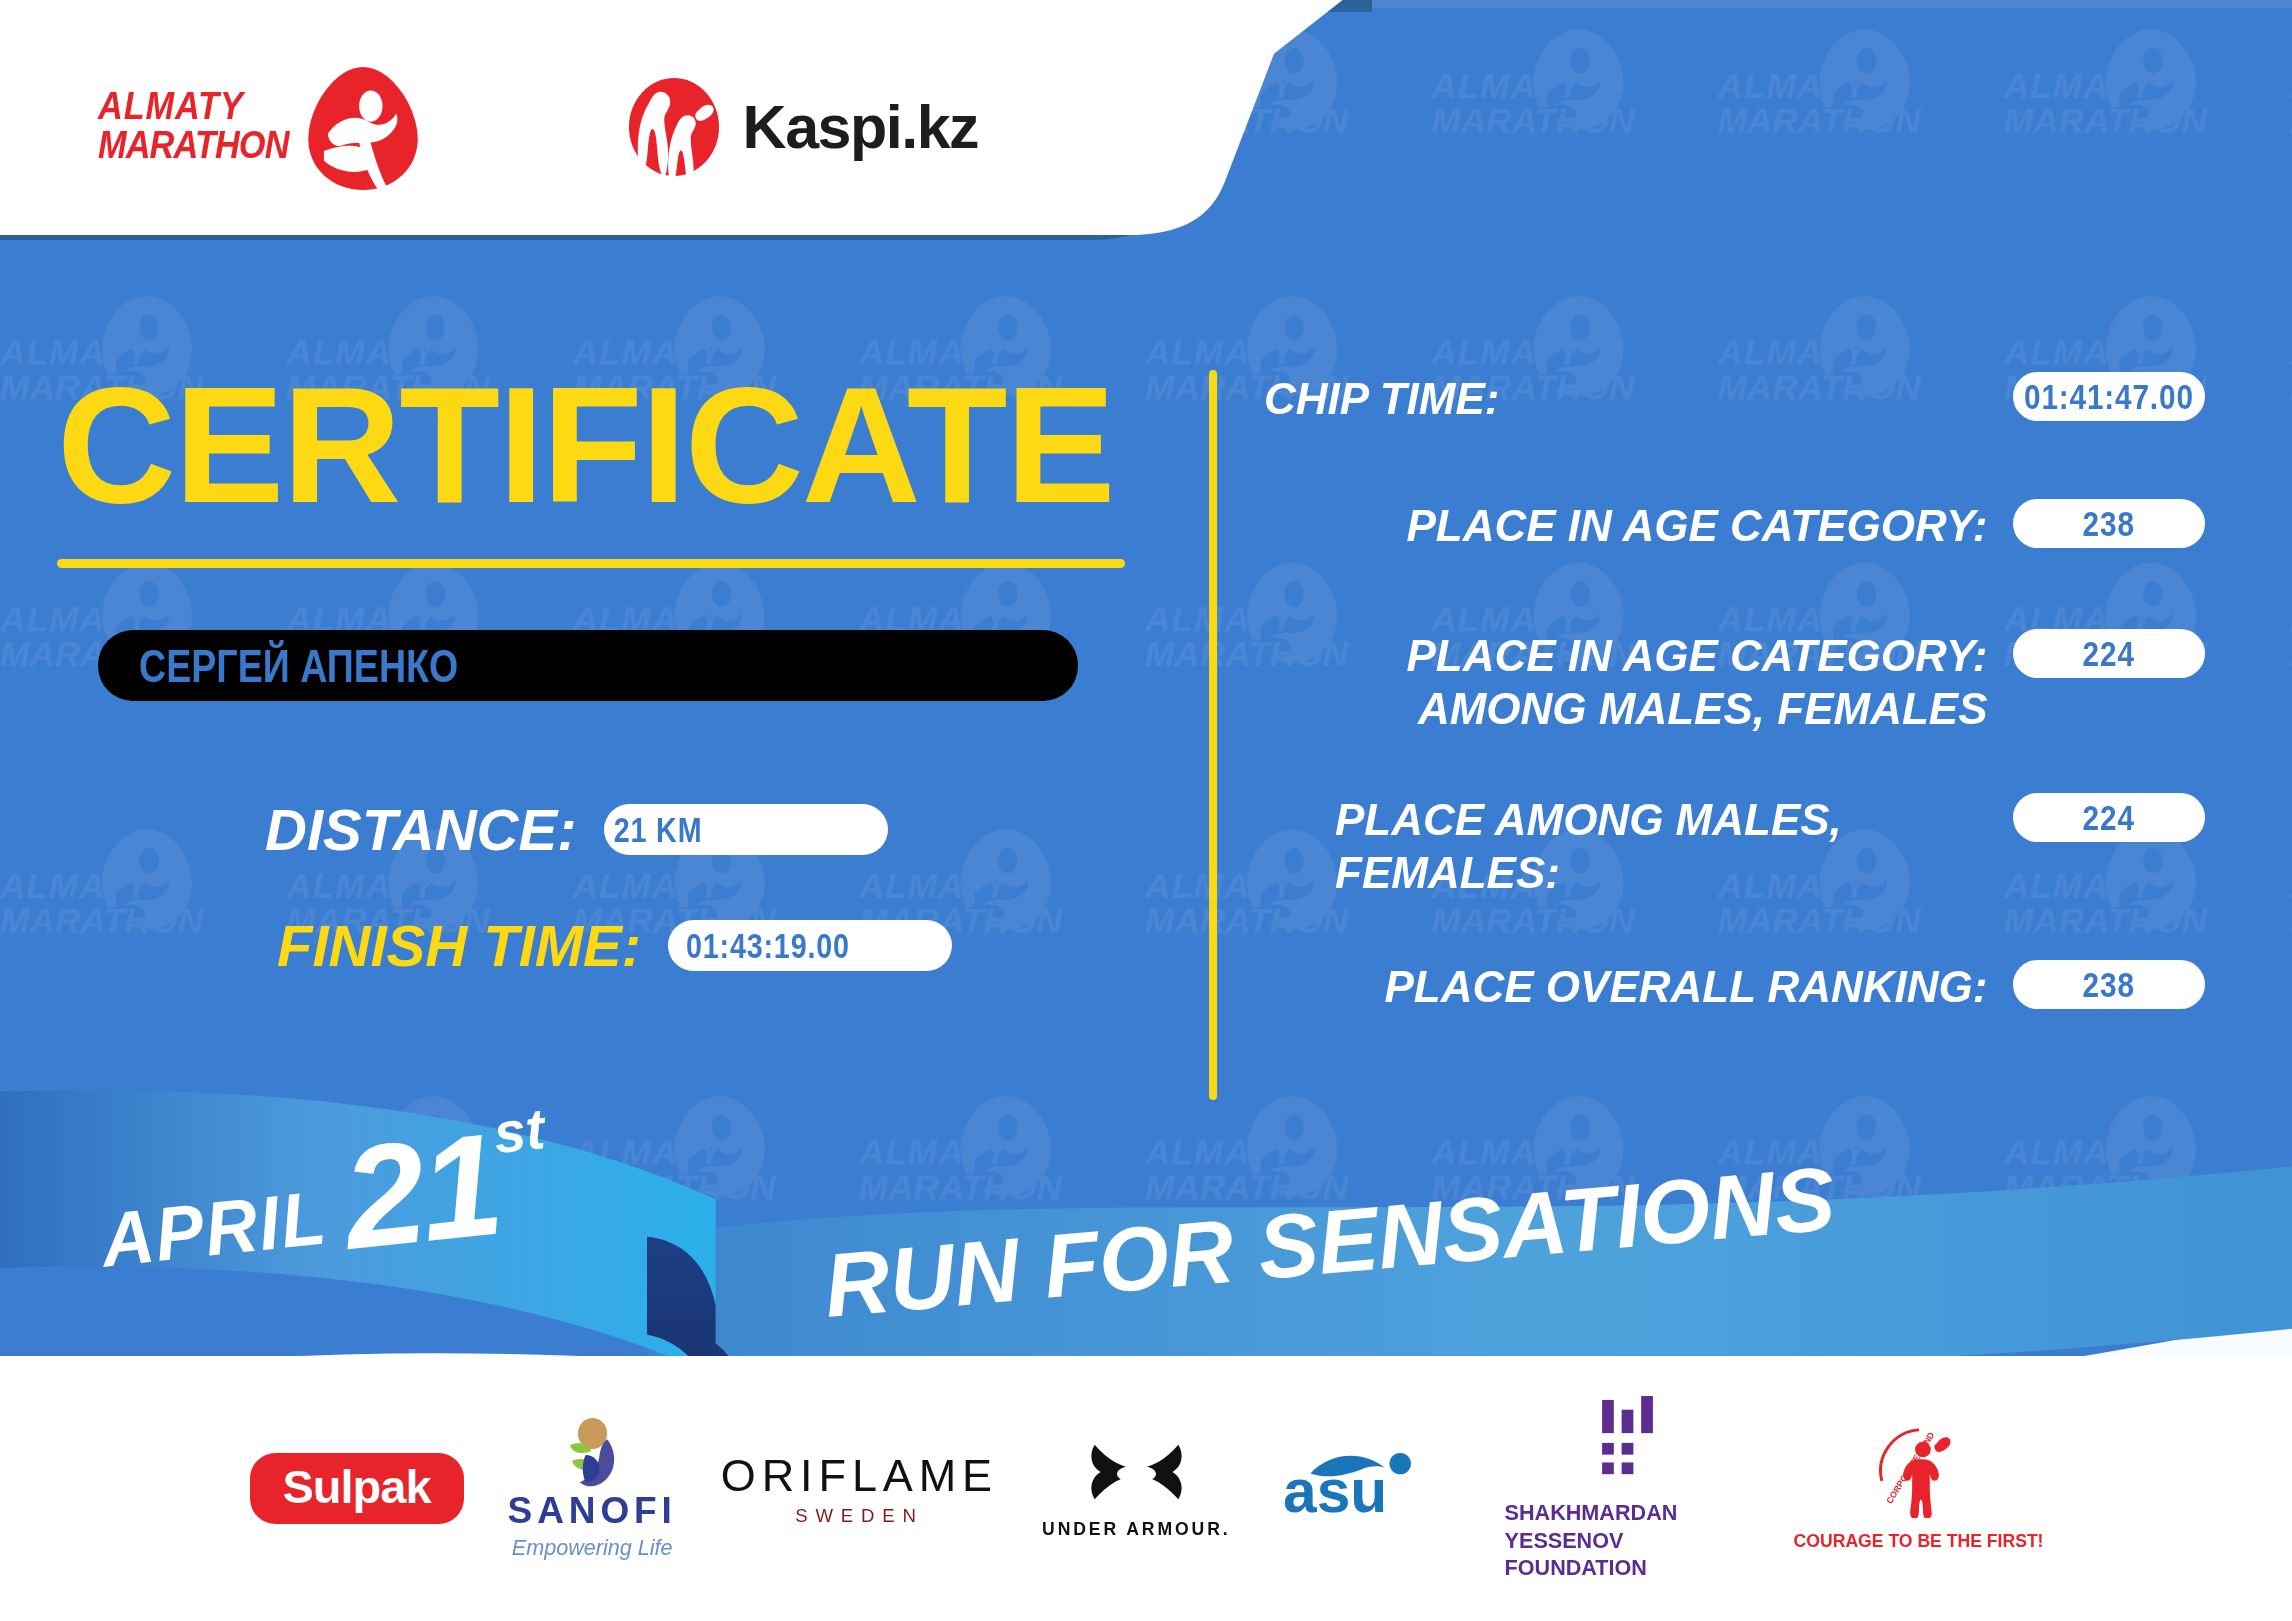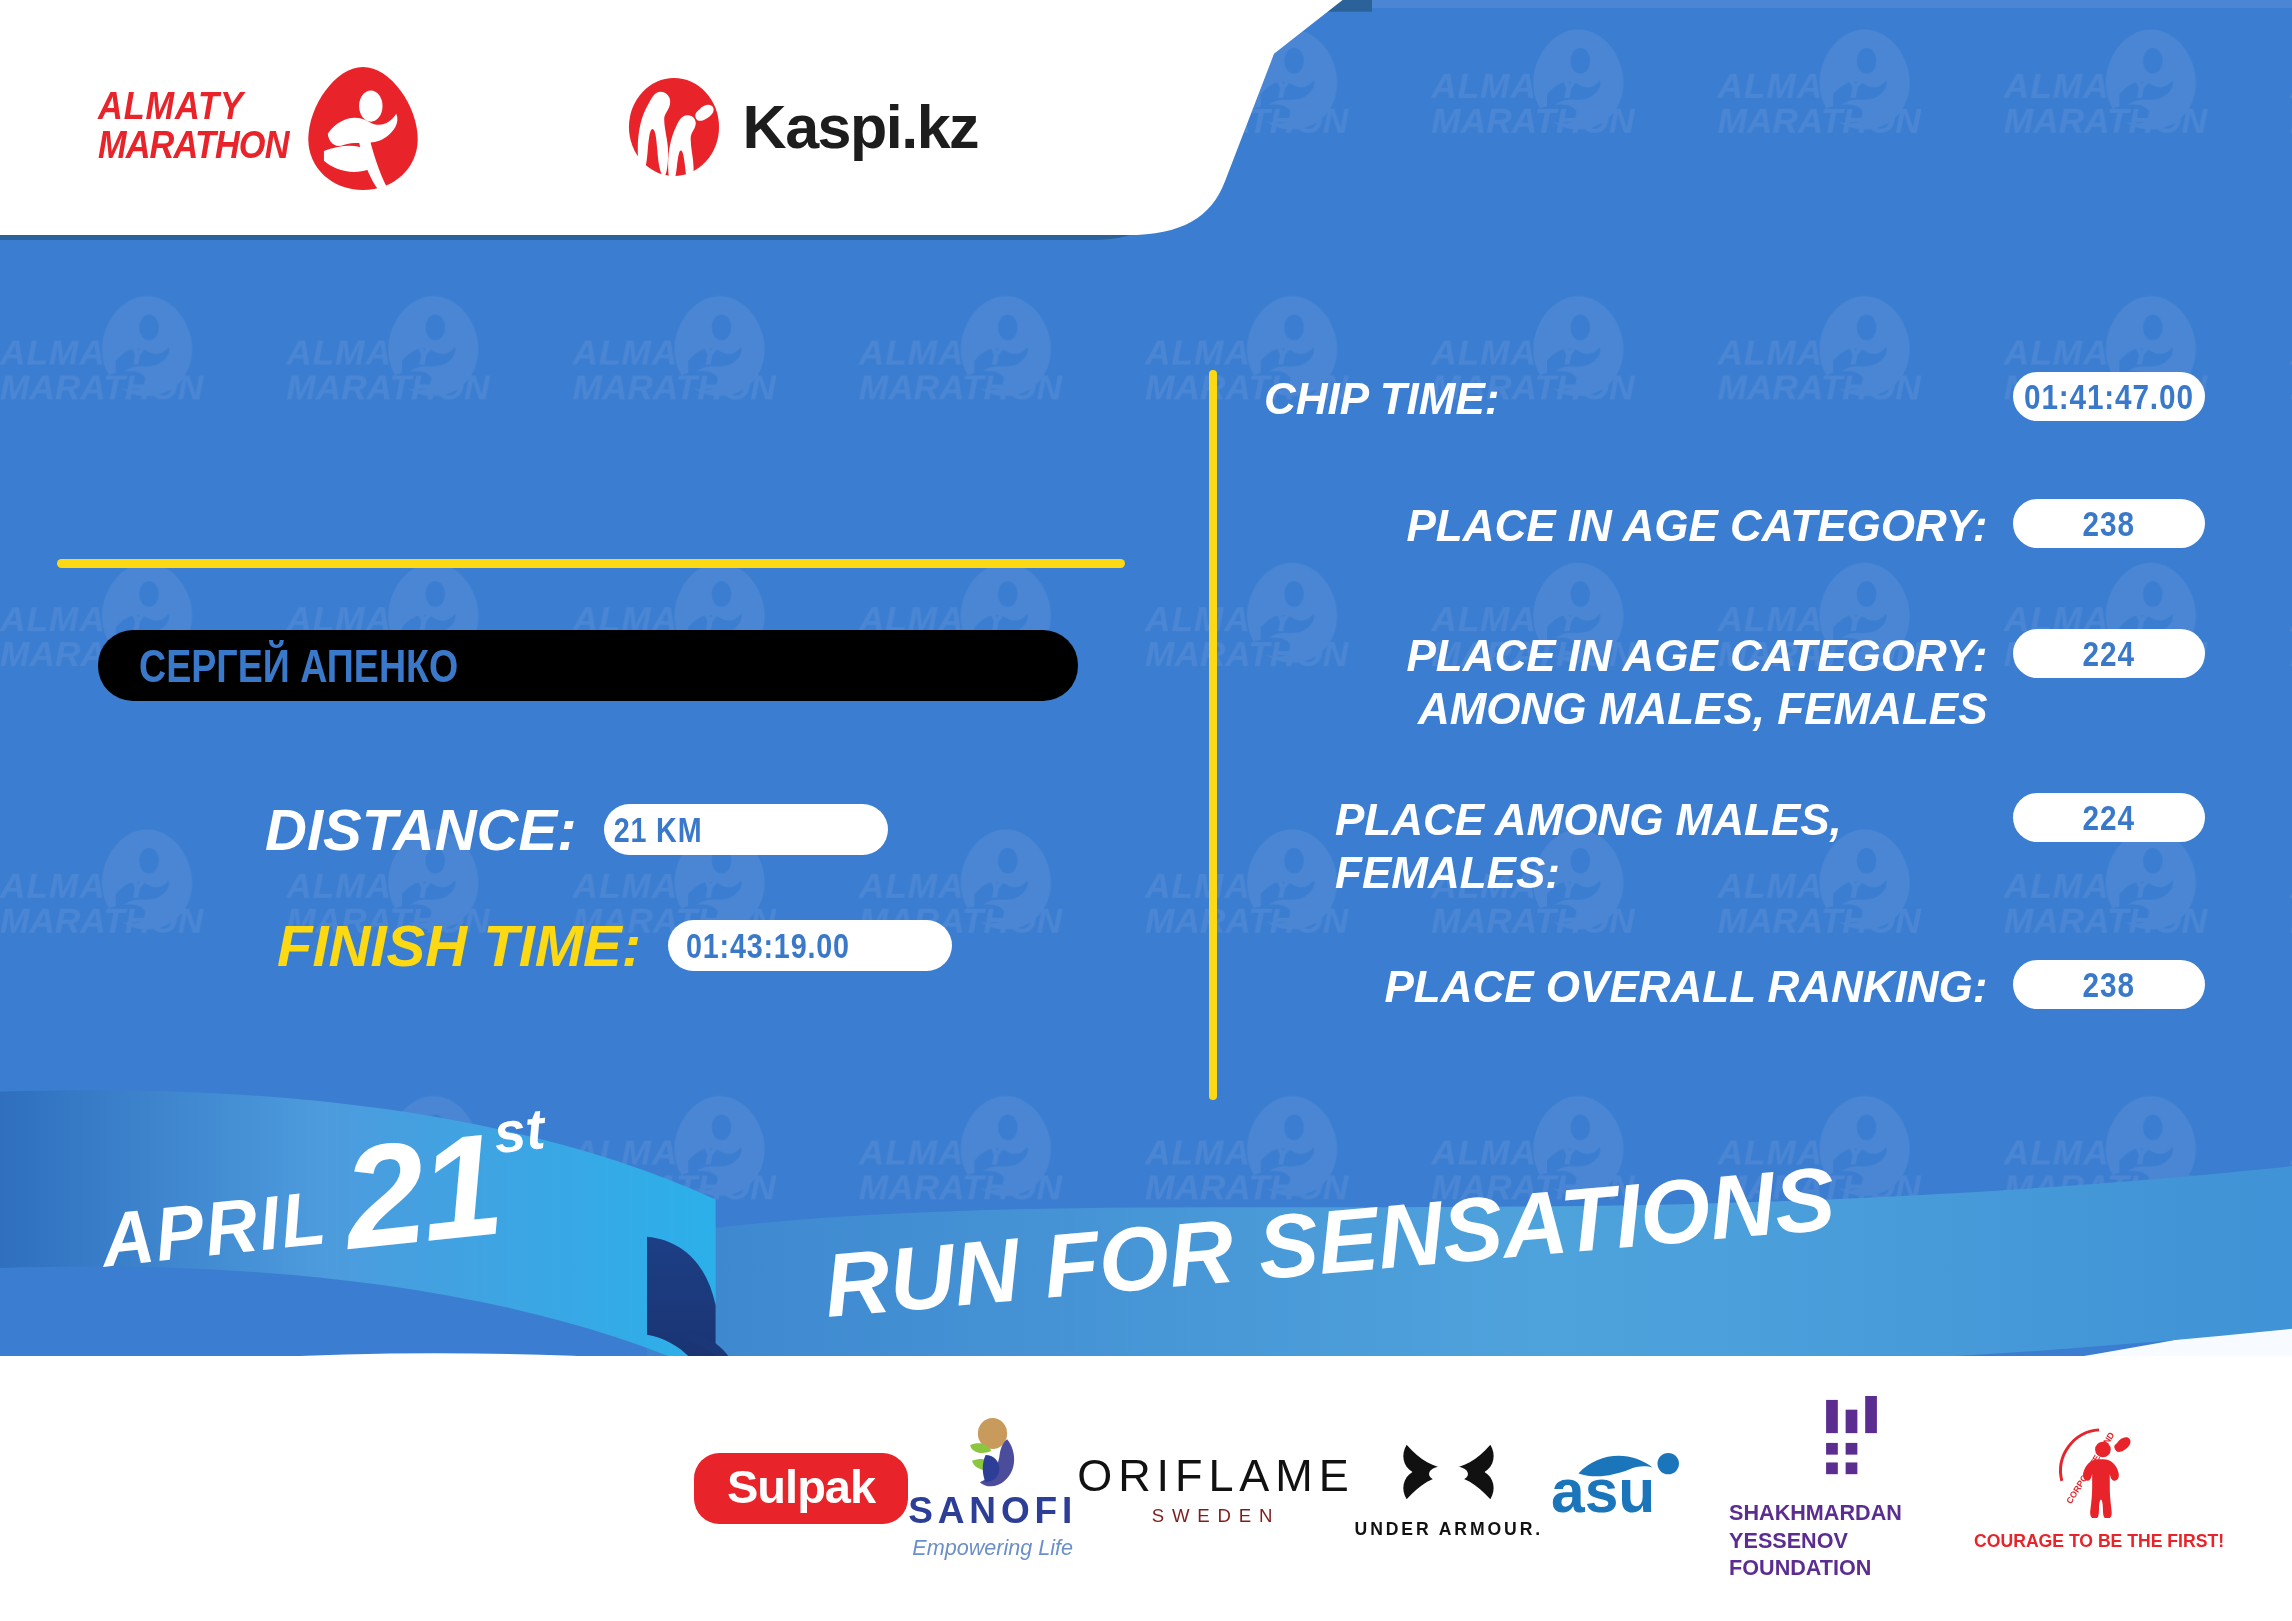--- a/index.html
+++ b/index.html
@@ -175,22 +175,23 @@
     letter-spacing: 0px;
     transform: rotate(-5deg);
     white-space: nowrap;
   }
 
   
   #sponsors {
     position: absolute; left: 0; bottom: 0;
     width: 2293px; height: 265px;
     background: #ffffff; z-index: 14;
-    display: flex; align-items: center; justify-content: flex-end;
+    display: flex; align-items: center; justify-content: center;
     padding: 0 69px;
+    gap: 44px;
   }
   .sp { display: flex; flex-direction: column; align-items: center; justify-content: center; }
 
   .sp-sulpak {
     background: #e8232a; color: #ffffff;
     border-radius: 25.5px;
     padding: 5.9px 33px 9.8px 33px;
     font-size: 47px; font-weight: bold; letter-spacing: -1px;
   }
   .sp-sanofi-t { color: #2c3e96; font-size: 37px; font-weight: bold; letter-spacing: 4.9px; }
@@ -257,20 +258,21 @@
       <svg width="94" height="102" viewBox="0 0 96 104">
         <ellipse cx="48" cy="52" rx="46" ry="50" fill="#e8232a"></ellipse>
         <path d="M34 16 c7 0 11 6 10 12 c-1 7 -6 10 -6 16 c0 10 4 22 4 34 c0 14 -2 24 -4 24 c-4 0 -6 -12 -7 -26 c-1 -12 -2 -22 -5 -22 c-3 0 -4 12 -5 24 c-1 12 -3 22 -6 22 c-3 0 -4 -12 -4 -26 c0 -18 4 -34 10 -44 c4 -7 7 -14 13 -14 Z" fill="#ffffff"></path>
         <path d="M62 40 c6 0 9 5 8 10 c-1 5 -5 8 -5 14 c0 10 3 20 3 30 c0 8 -2 14 -4 14 c-3 0 -4 -8 -5 -18 c-1 -8 -2 -14 -4 -14 c-2 0 -3 8 -4 16 c-1 8 -2 16 -5 16 c-3 0 -4 -8 -4 -18 c0 -14 3 -28 8 -38 c3 -7 6 -12 12 -12 Z" fill="#ffffff"></path>
         <path d="M74 34 c5 -6 12 -6 14 -2 c2 4 -2 9 -8 12 c-5 3 -9 2 -10 -2 c-1 -3 1 -6 4 -8 Z" fill="#ffffff"></path>
       </svg>
       <div class="kz-text">Kaspi.kz</div>
     </div>
   </div>
 
+  <div id="cert-title">CERTIFICATE</div>
   <div id="cert-rule"></div>
 
   <div id="name-pill">
     <span>СЕРГЕЙ АПЕНКО</span>
   </div>
 
   <div class="left-row" id="row-distance">
     <div class="lbl">DISTANCE:</div>
     <div class="pill">
       <span>21 KM</span>

